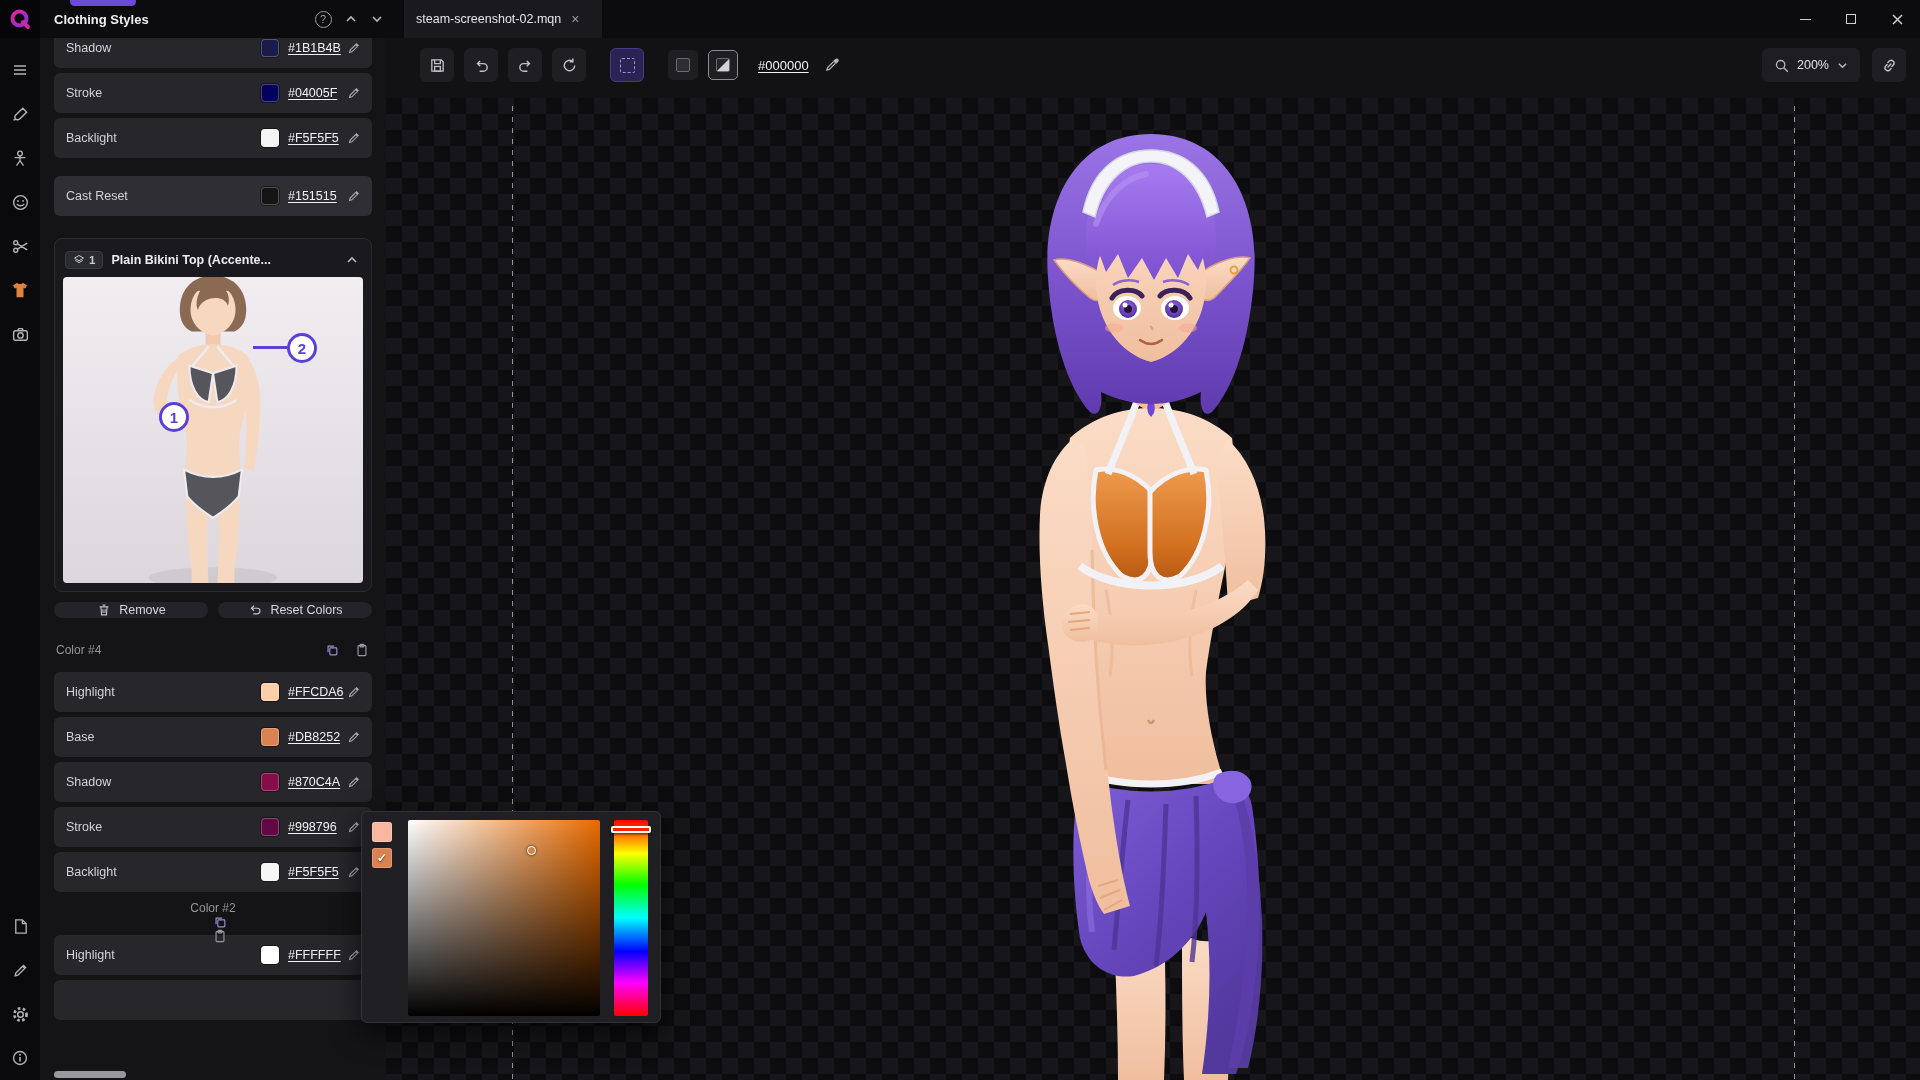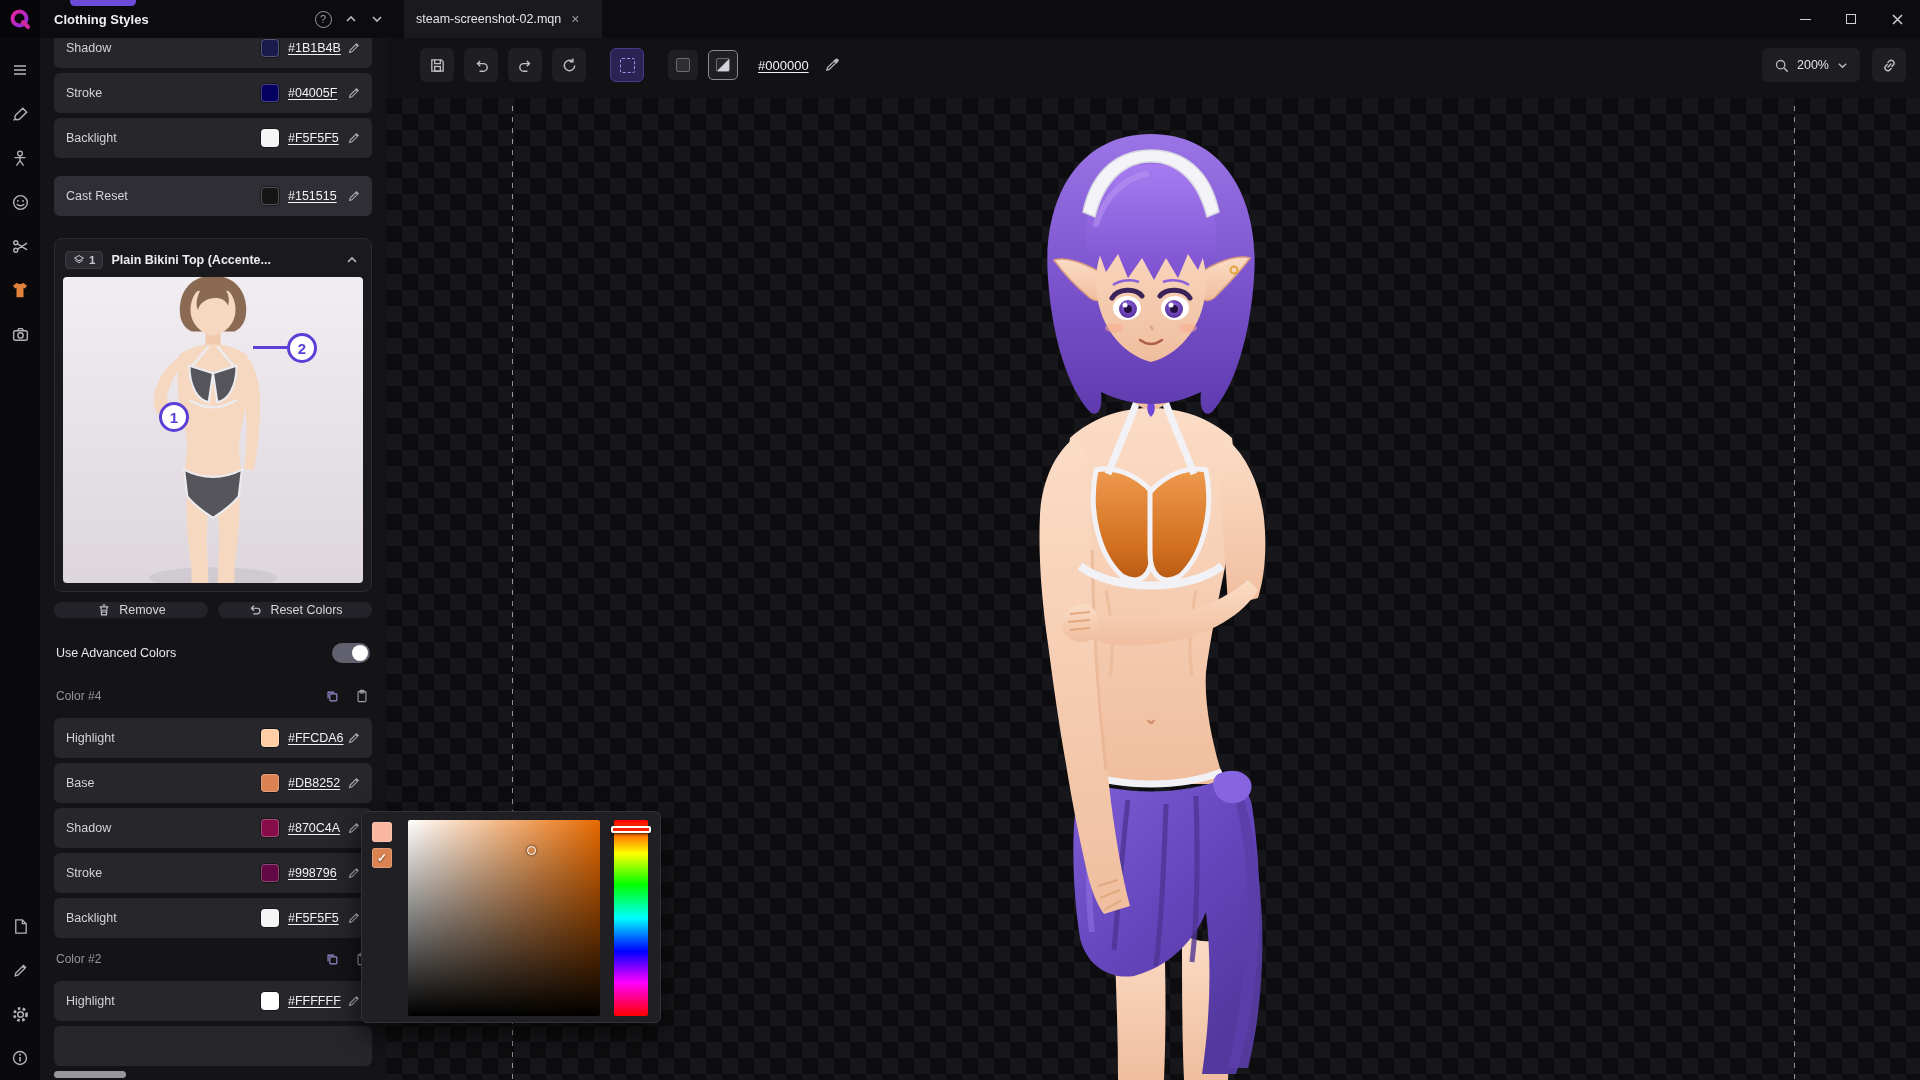--- a/index.html
+++ b/index.html
@@ -354,26 +354,20 @@
       <span class="ic">
         <svg width="14" height="14" viewBox="0 0 16 16">
             <path d="M4 6 H10.5 A3.2 3.2 0 0 1 10.5 12.4 H6" fill="none" stroke="currentColor" stroke-width="1.4"></path>
             <path d="M6.8 3.2 L4 6 L6.8 8.8" fill="none" stroke="currentColor" stroke-width="1.4"></path>
           </svg>
       </span>
       <span>Reset Colors</span>
     </div>
   </div>
 
-  <div class="adv-row">
-    <span class="adv-label">Use Advanced Colors</span>
-    <div class="toggle">
-        <div class="knob"></div>
-      </div>
-  </div>
 
   <div class="sec-header">
     <span class="sec-label">Color #4</span>
     <span class="sec-ic ic tint">
       <svg width="14" height="14" viewBox="0 0 16 16">
           <rect x="5.5" y="5.5" width="8" height="8" rx="1" fill="none" stroke="currentColor" stroke-width="1.3"></rect>
           <path d="M10.5 3.5 H3.5 V10.5" fill="none" stroke="currentColor" stroke-width="1.3"></path>
         </svg>
     </span>
     <span class="sec-ic ic">
@@ -428,21 +422,21 @@
     <span class="row-label">Backlight</span>
     <span class="swatch" style="background: rgb(245, 245, 245);"></span>
     <span class="hex">#F5F5F5</span>
     <span class="pencil ic">
       <svg width="14" height="14" viewBox="0 0 16 16">
           <path d="M3 13 L3.6 10.4 L10.8 3.2 L12.8 5.2 L5.6 12.4 Z M10 4 L12 6" fill="none" stroke="currentColor" stroke-width="1.3"></path>
         </svg>
     </span>
   </div>
 
-  <div class="sec-header" style="margin-top:9px;">
+  <div class="sec-header" style="margin-top:9px;flex-direction:column;">
     <span class="sec-label">Color #2</span>
     <span class="sec-ic ic tint">
       <svg width="14" height="14" viewBox="0 0 16 16">
           <rect x="5.5" y="5.5" width="8" height="8" rx="1" fill="none" stroke="currentColor" stroke-width="1.3"></rect>
           <path d="M10.5 3.5 H3.5 V10.5" fill="none" stroke="currentColor" stroke-width="1.3"></path>
         </svg>
     </span>
     <span class="sec-ic ic">
       <svg width="14" height="14" viewBox="0 0 16 16">
           <rect x="3.5" y="3" width="9" height="11.5" rx="1" fill="none" stroke="currentColor" stroke-width="1.3"></rect>

